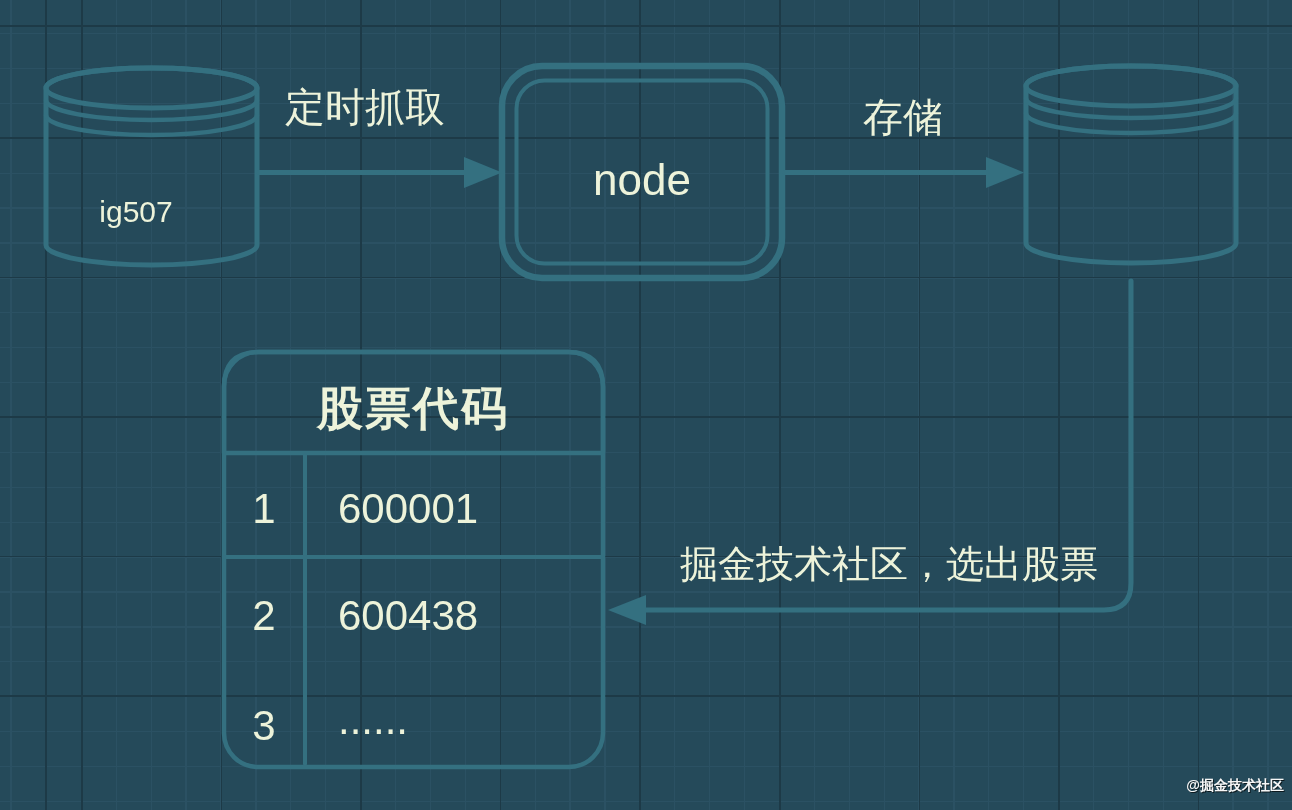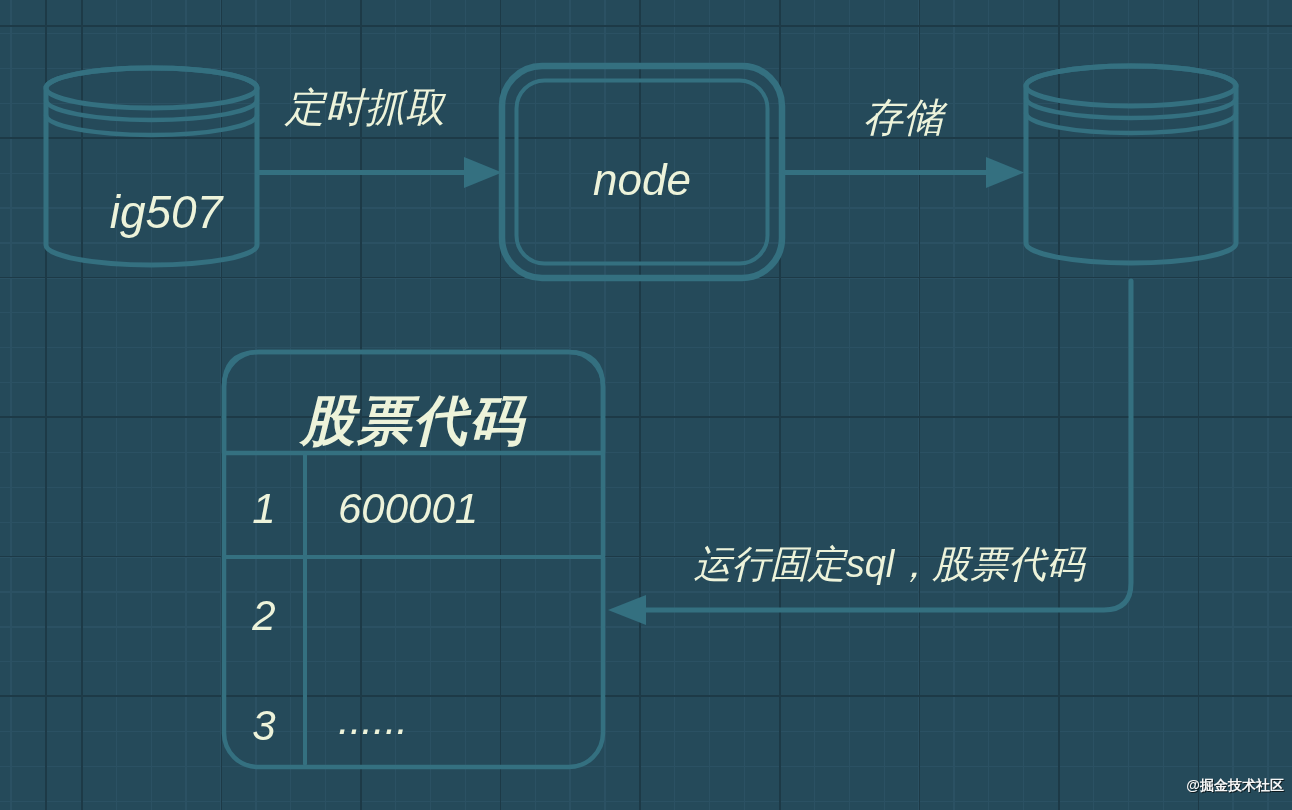--- a/index.html
+++ b/index.html
@@ -18,21 +18,20 @@
     font-family:"Liberation Sans","DejaVu Sans",sans-serif;
   }
   svg.layer{position:absolute;left:0;top:0;}
   .shape-stroke{stroke:#347080;fill:none;stroke-linecap:round;stroke-linejoin:round;}
   .lbl{
     position:absolute;
     transform:translate(-50%,-50%);
     color:#edf3da;
     white-space:nowrap;
     line-height:1;
-    font-style:italic;
   }
   .lbl-left{transform:translateY(-50%);}
   .watermark{
     position:absolute;
     color:#f7f7f7;
     font-size:14px;
     font-weight:bold;
     text-shadow:1px 1px 0 rgba(0,0,0,0.65);
     transform:translateY(-50%);
     white-space:nowrap;
@@ -80,35 +79,36 @@
     </g>
 
     <g>
       <rect class="shape-stroke" x="224" y="352" width="379" height="415" rx="34" stroke-width="4.5"></rect>
       <path class="shape-stroke" d="M 224,453 L 224,387 Q 224,352 259,352 L 568,352 Q 603,352 603,387 L 603,453 Z" stroke-width="4.5" fill="#e2606c"></path>
       <line class="shape-stroke" x1="225" y1="557" x2="602" y2="557" stroke-width="4"></line>
       <line class="shape-stroke" x1="305" y1="455" x2="305" y2="764" stroke-width="4"></line>
     </g>
   </svg>
 
-  <div class="lbl" style="left:166px;top:212px;font-size:46px;">ig507</div>
+  <div class="lbl" style="left:136px;top:212px;font-size:30px;">ig507</div>
 
   <div class="lbl" style="left:365px;top:107px;font-size:40px;">定时抓取</div>
 
   <div class="lbl" style="left:642px;top:180px;font-size:44px;">node</div>
 
   <div class="lbl" style="left:903px;top:117px;font-size:40px;">存储</div>
 
 
-  <div class="lbl" style="left:889px;top:564px;font-size:38px;">运行固定sql，股票代码</div>
+  <div class="lbl" style="left:889px;top:564px;font-size:38px;">掘金技术社区，选出股票</div>
 
-  <div class="lbl" style="left:413px;top:420px;font-size:54px;font-weight:bold;letter-spacing:2px;">股票代码</div>
+  <div class="lbl" style="left:413px;top:408px;font-size:46px;font-weight:bold;letter-spacing:2px;">股票代码</div>
 
   <div class="lbl" style="left:264px;top:509px;font-size:42px;">1</div>
   <div class="lbl lbl-left" style="left:338px;top:509px;font-size:42px;">600001</div>
 
   <div class="lbl" style="left:264px;top:616px;font-size:42px;">2</div>
+  <div class="lbl lbl-left" style="left:338px;top:616px;font-size:42px;">600438</div>
 
   <div class="lbl" style="left:264px;top:726px;font-size:42px;">3</div>
   <div class="lbl lbl-left" style="left:338px;top:720px;font-size:42px;">......</div>
 
   <div class="watermark" style="right:8px;top:786px;text-align:right;">@掘金技术社区</div>
 </div>
 
 </body></html>

